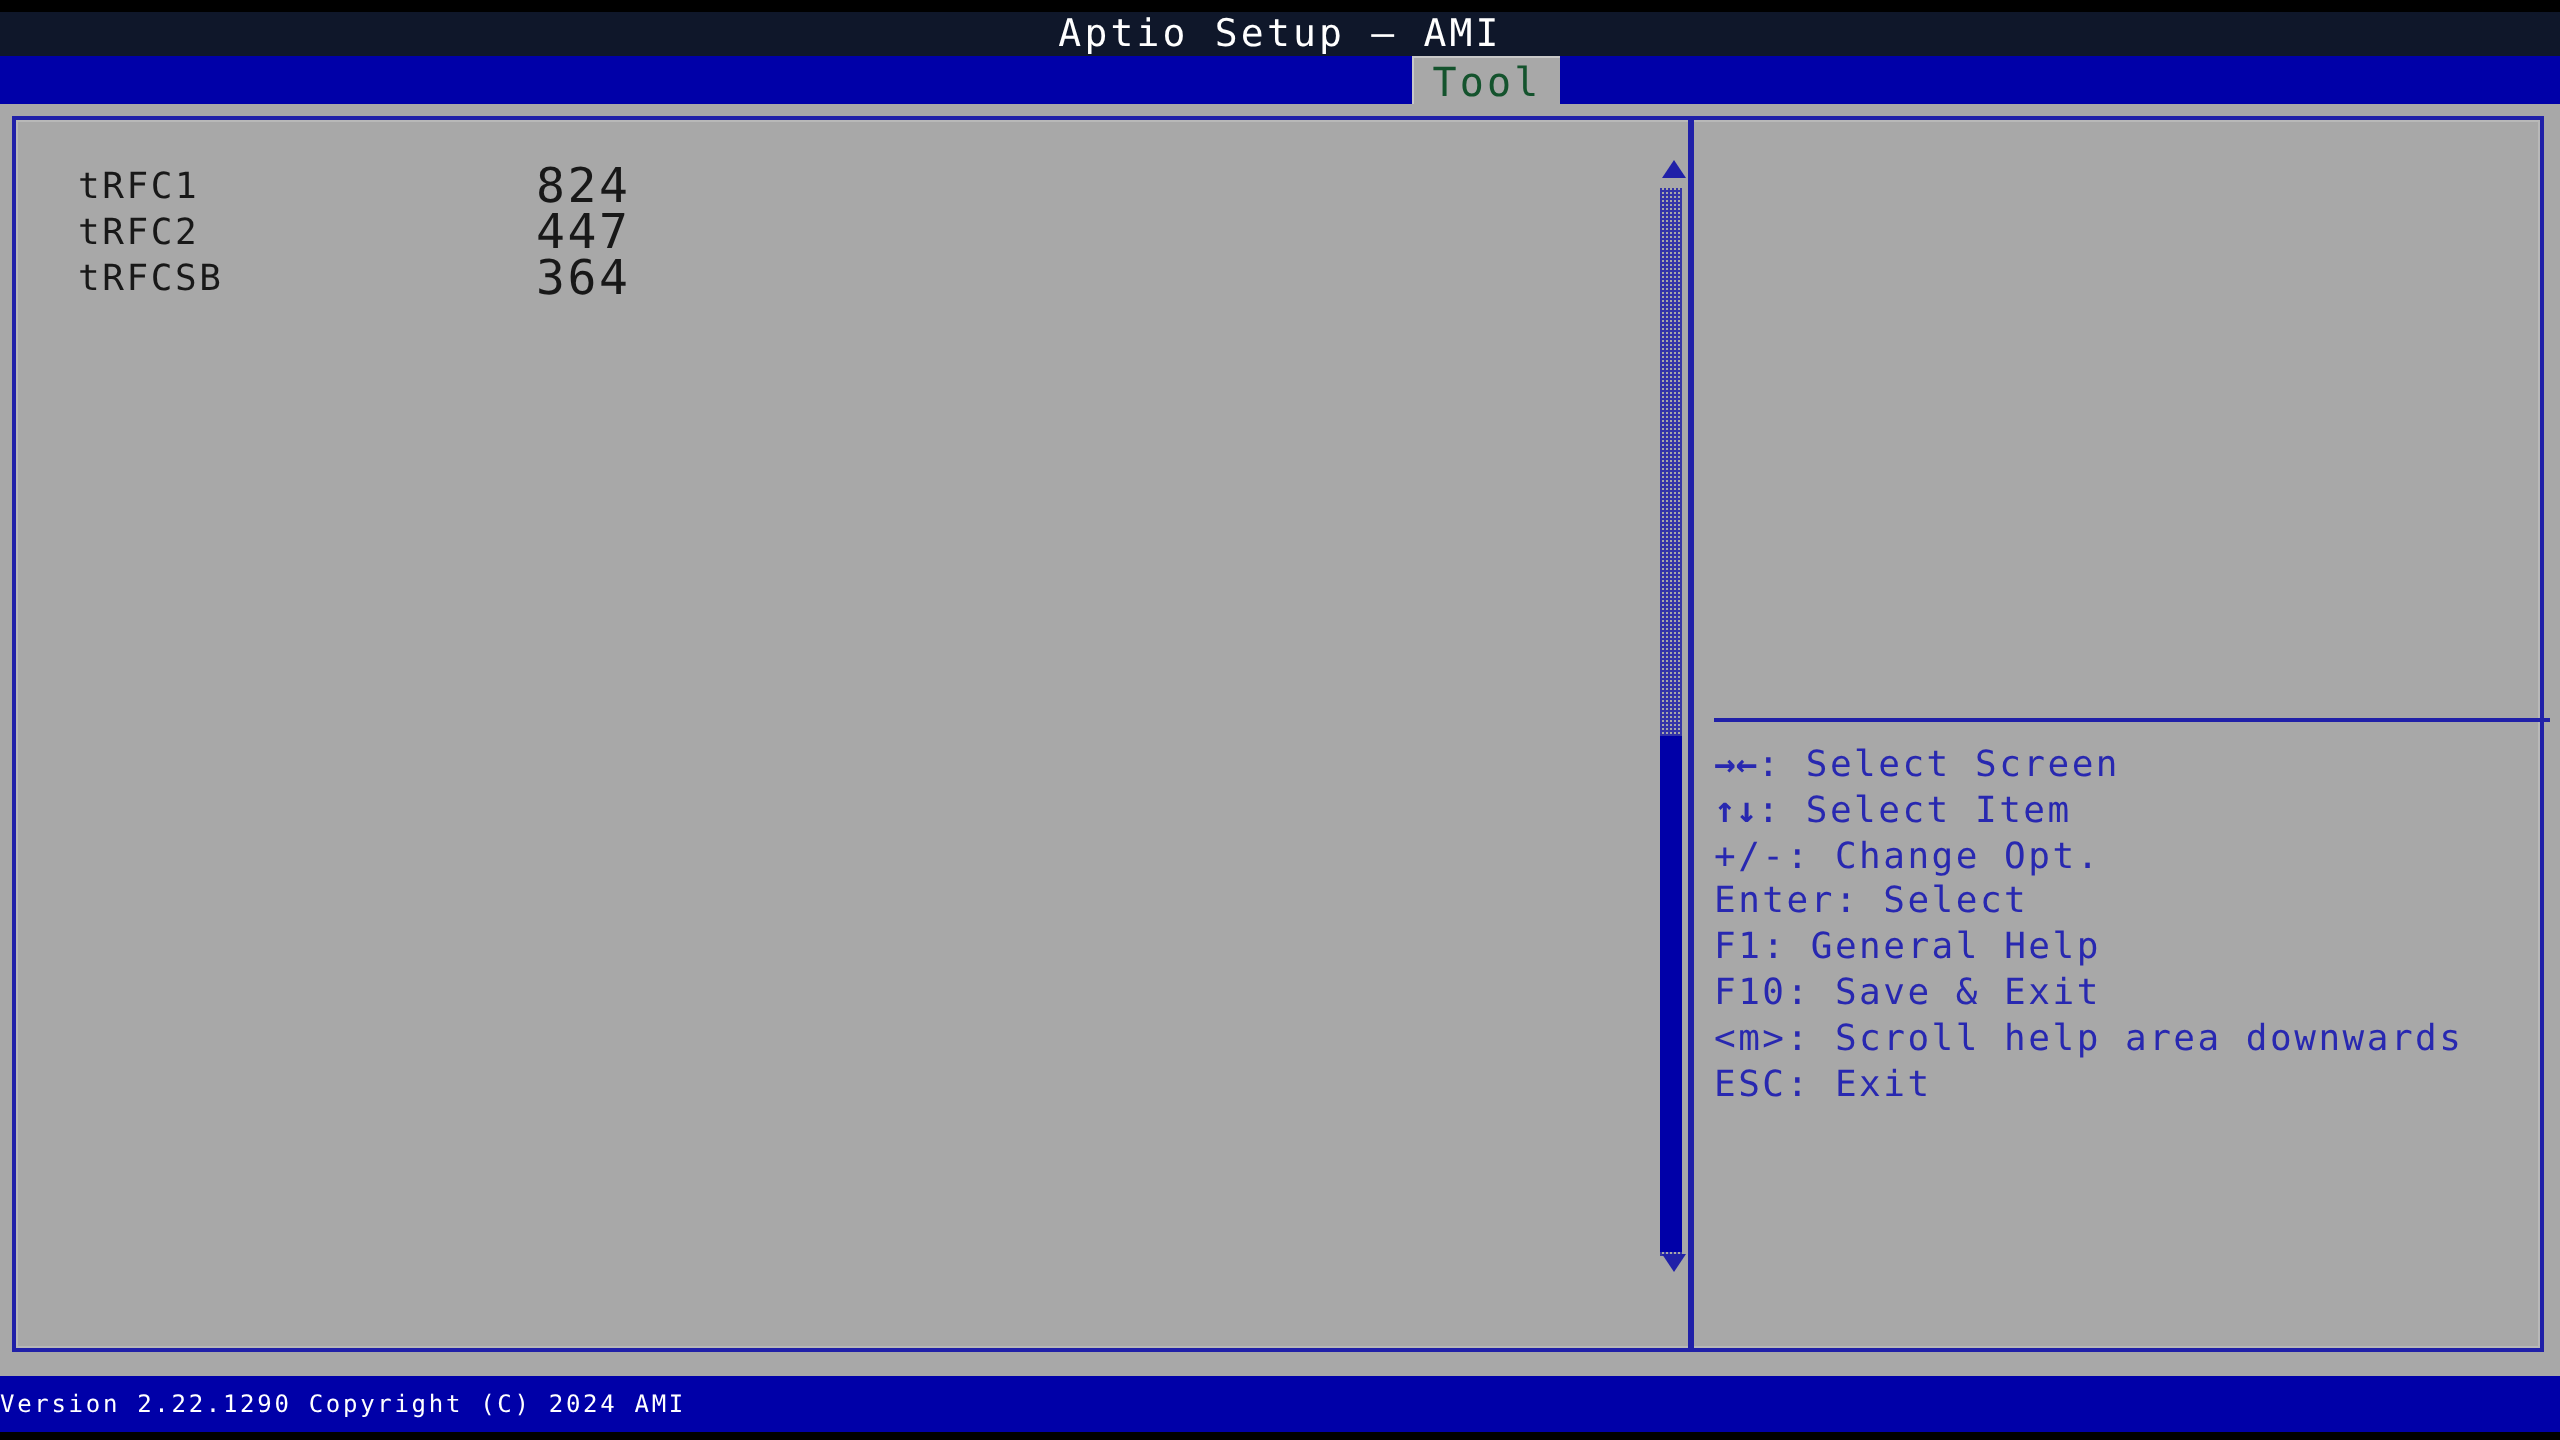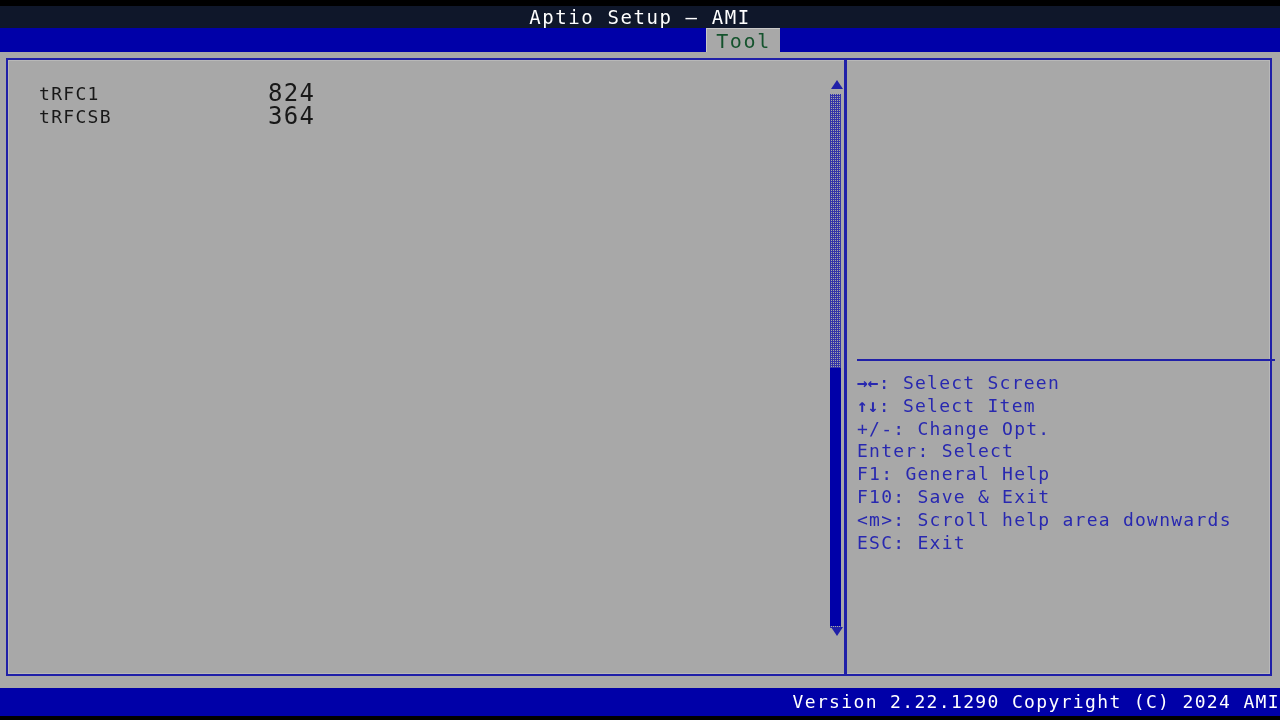--- a/index.html
+++ b/index.html
@@ -224,23 +224,23 @@
   .footer-bar {
     position: absolute;
     left: 0; top: 688px;
     width: 1280px; height: 28px;
     background: #0000a8;
   }
   .footer-text {
     position: absolute;
     left: 0; top: 0;
     width: 1280px;
-    text-align: right;
+    text-align: left;
     color: #ffffff;
-    font-size: 18px;
+    font-size: 12px;
     line-height: 28px;
     letter-spacing: 1.35px;
     white-space: pre;
   }
   .bottom-black {
     position: absolute;
     left: 0; top: 716px;
     width: 1280px; height: 4px;
     background: #000000;
   }
@@ -265,20 +265,24 @@
   <div class="panel-frame">
     <div class="panel-frame-inner"></div>
   </div>
 
   <div class="pane-divider"></div>
 
   <div class="left-pane">
     <div class="opt-row">
       <span class="opt-label">tRFC1</span>
       <span class="opt-value">824</span>
+    </div>
+    <div class="opt-row">
+      <span class="opt-label">tRFC2</span>
+      <span class="opt-value">447</span>
     </div>
     <div class="opt-row">
       <span class="opt-label">tRFCSB</span>
       <span class="opt-value">364</span>
     </div>
   </div>
 
   <div class="scrollbar">
     <div class="sb-arrow up"></div>
     <div class="sb-track"></div>

